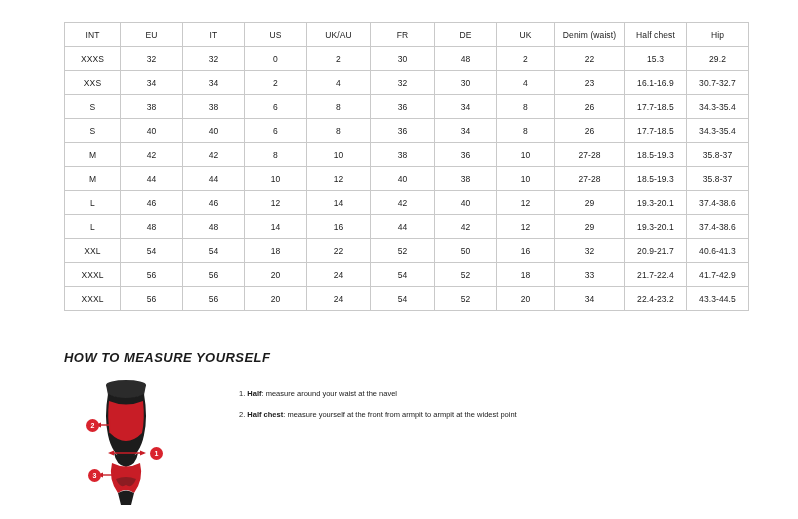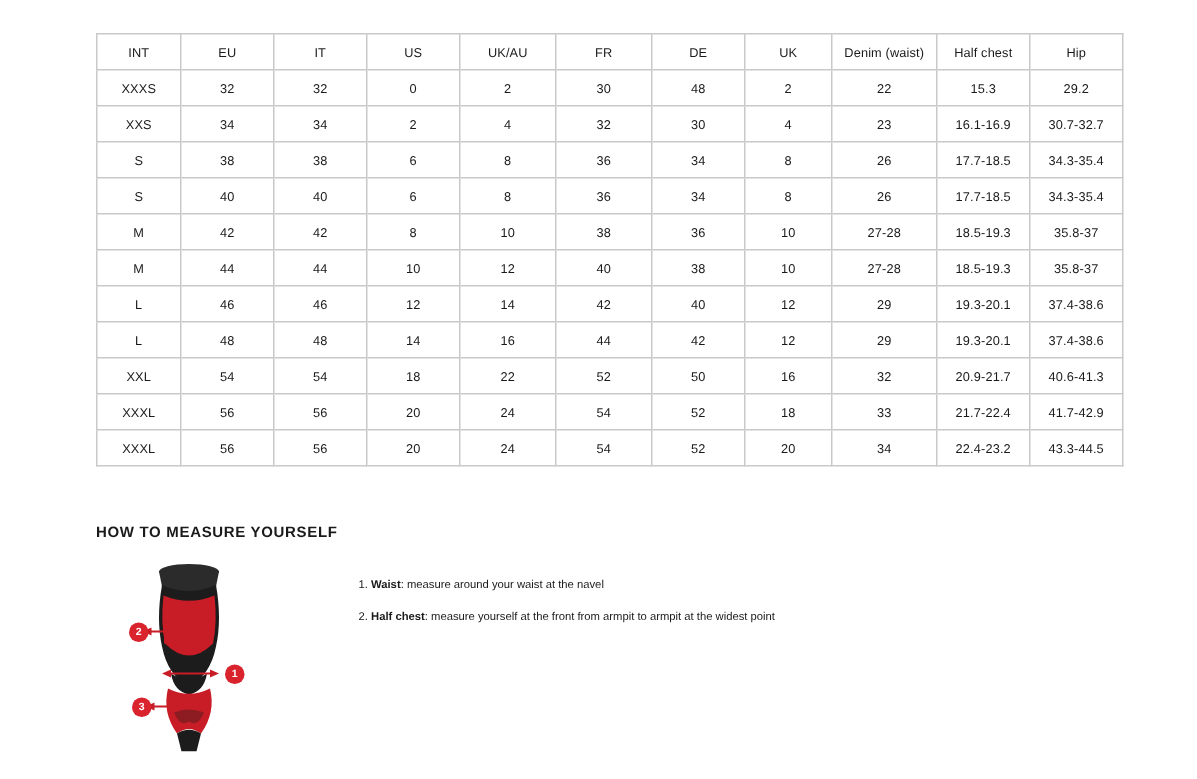--- a/index.html
+++ b/index.html
@@ -61,25 +61,26 @@
   col.c10 { width: 62px; }
 
   
   .howto {
     position: absolute;
     left: 64px;
     top: 350px;
     width: 680px;
   }
   .howto-title {
-    font-size: 10px;
+    font-size: 13px;
     font-weight: bold;
     letter-spacing: .45px;
     color: #1a1a1a;
     margin-bottom: 10px;
+    font-style: italic;
   }
   .howto-body {
     position: relative;
     display: flex;
     align-items: flex-start;
   }
   .figure {
     position: relative;
     width: 125px;
     height: 130px;
@@ -329,20 +330,20 @@
           <line x1="50" y1="94" x2="50" y2="106" stroke="#c81d26" stroke-width="1.2"></line>
 
           <path d="M54 118 Q56 126 57 130 L67 130 Q68 126 70 118 Q62 113 54 118 Z" fill="#1c1c1c"></path>
         </svg>
         <span class="num-badge badge-1">1</span>
         <span class="num-badge badge-2">2</span>
         <span class="num-badge badge-3">3</span>
       </div>
 
       <ul class="measure-list" id="measure-list">
-          <li><span>1.</span> <b>Waist</b><span>: measure around your waist at the navel</span></li>
+          <li><span>1.</span> <b>Half</b><span>: measure around your waist at the navel</span></li>
           <li><span>2.</span> <b>Half chest</b><span>: measure yourself at the front from armpit to armpit at the widest point</span></li>
         </ul>
 
     </div>
   </div>
 
 </div>
 
 </body></html>

